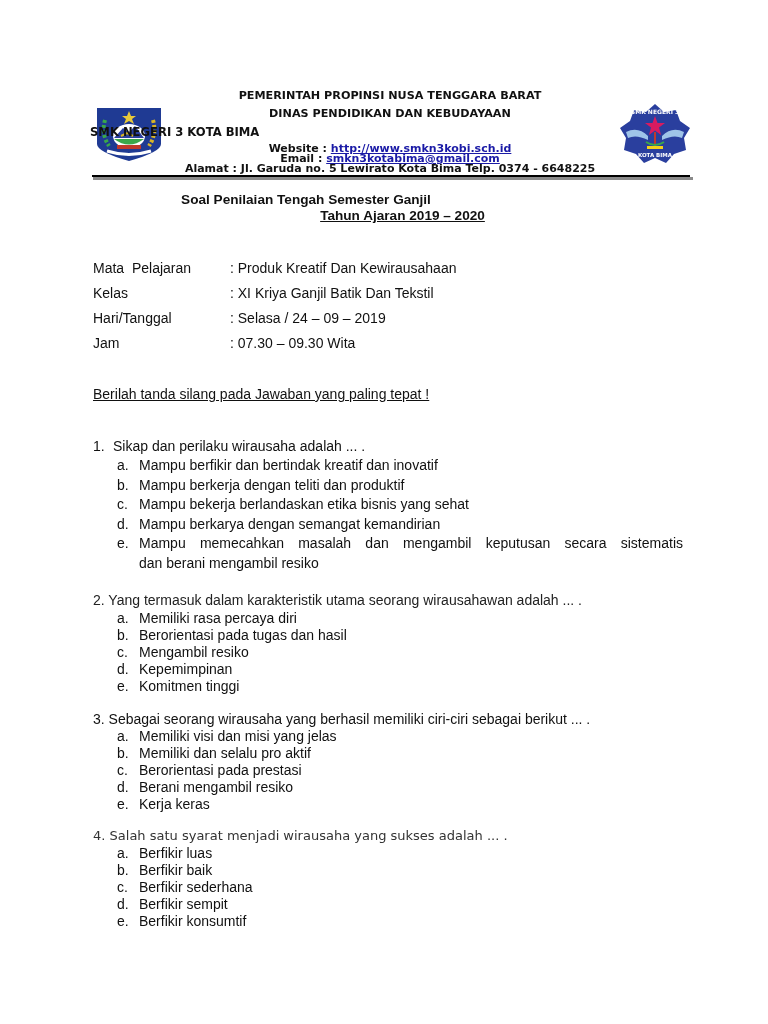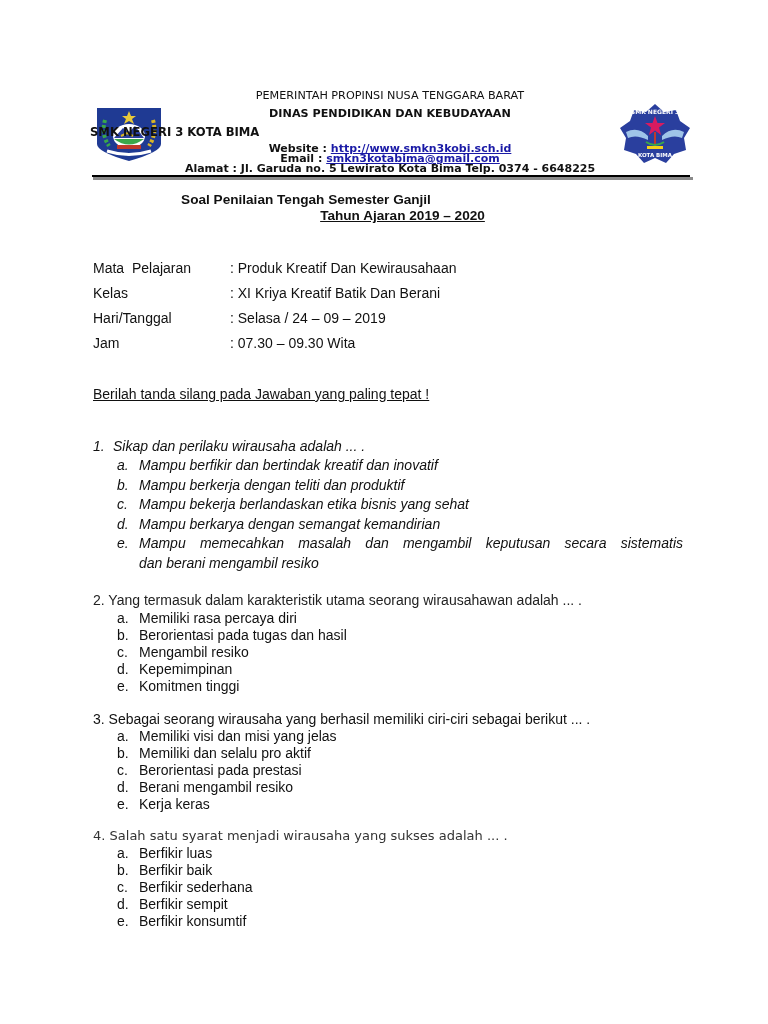--- a/index.html
+++ b/index.html
@@ -5,21 +5,21 @@
     * { box-sizing: border-box; margin: 0; padding: 0; }
     html, body { width: 768px; height: 1024px; background: #ffffff; overflow: hidden; }
     body { position: relative; font-family: "Liberation Sans", sans-serif; color: #111; }
 
     .page { position: absolute; left: 0; top: 0; width: 768px; height: 1024px; background: #fff; }
 
     
     .letterhead { position: absolute; left: 90px; top: 86px; width: 600px; height: 90px; }
     .logo-left { position: absolute; left: 5px; top: 20px; width: 68px; height: 56px; }
     .logo-right { position: absolute; left: 528px; top: 16px; width: 74px; height: 62px; }
-    .lh-line1 { position: absolute; left: 0; width: 600px; top: 3px; font-size: 11.2px; text-align: center; font-family: "DejaVu Sans", sans-serif; font-weight: normal; }
+    .lh-line1 { position: absolute; left: 0; width: 600px; top: 3px; font-size: 11.2px; text-align: center; font-family: "DejaVu Sans", sans-serif; font-weight: bold; }
     .lh-line2 { position: absolute; left: 0; width: 600px; top: 21px; font-size: 11.2px; text-align: center; font-family: "DejaVu Sans", sans-serif; font-weight: bold; }
     .lh-line3 { position: absolute; left: 0; width: 600px; top: 39px; font-size: 11.6px; font-family: "DejaVu Sans", sans-serif; font-weight: bold; }
     .lh-small { position: absolute; left: 0; width: 600px; font-size: 11px; text-align: center; font-family: "DejaVu Sans", sans-serif; font-weight: bold; }
     .lh-web { top: 56px; }
     .lh-email { top: 66px; }
     .lh-addr { top: 76px; }
     .lh-link { color: #1a1aa6; text-decoration: underline; }
 
     .divider { position: absolute; left: 92px; top: 175px; width: 598px; height: 2px; background: #000; }
     .divider-shadow { position: absolute; left: 93px; top: 177px; width: 600px; height: 3px; background: #8a8a8a; }
@@ -39,21 +39,21 @@
 
     
     .question { position: absolute; left: 93px; width: 590px; font-size: 14px; }
     .q-stem { white-space: nowrap; position: relative; }
     .q-num { display: inline-block; width: 20px; }
     .q-options { list-style: none; }
     .q-opt { position: relative; padding-left: 46px; }
     .q-opt-letter { position: absolute; left: 24px; top: 0; }
     .q-opt-text { display: block; }
 
-    .q1 { top: 436px; font-style: italic; }
+    .q1 { top: 436px; }
     .q1 .q-stem { height: 20px; line-height: 20px; }
     .q1 .q-opt { line-height: 19.5px; }
     .q1 .justify { text-align: justify; text-align-last: justify; }
 
     .q2 { top: 590px; }
     .q2 .q-stem { height: 20px; line-height: 20px; color: #222; }
     .q2 .q-opt { line-height: 17px; }
 
     .q3 { top: 710px; }
     .q3 .q-stem { height: 18px; line-height: 18px; }
@@ -117,21 +117,21 @@
   <div class="title1">Soal  Penilaian Tengah Semester Ganjil</div>
   <div class="title2"><span>Tahun Ajaran 2019 – 2020</span></div>
 
   <div class="info">
     <div class="info-row">
       <span class="info-label">Mata  Pelajaran</span>
       <span class="info-value">: Produk Kreatif Dan Kewirausahaan</span>
     </div>
     <div class="info-row">
       <span class="info-label">Kelas</span>
-      <span class="info-value">: XI Kriya Kreatif Batik Dan Berani</span>
+      <span class="info-value">: XI Kriya Ganjil Batik Dan Tekstil</span>
     </div>
     <div class="info-row">
       <span class="info-label">Hari/Tanggal</span>
       <span class="info-value">: Selasa / 24 – 09 – 2019</span>
     </div>
     <div class="info-row">
       <span class="info-label">Jam</span>
       <span class="info-value">: 07.30 – 09.30 Wita</span>
     </div>
   </div>

